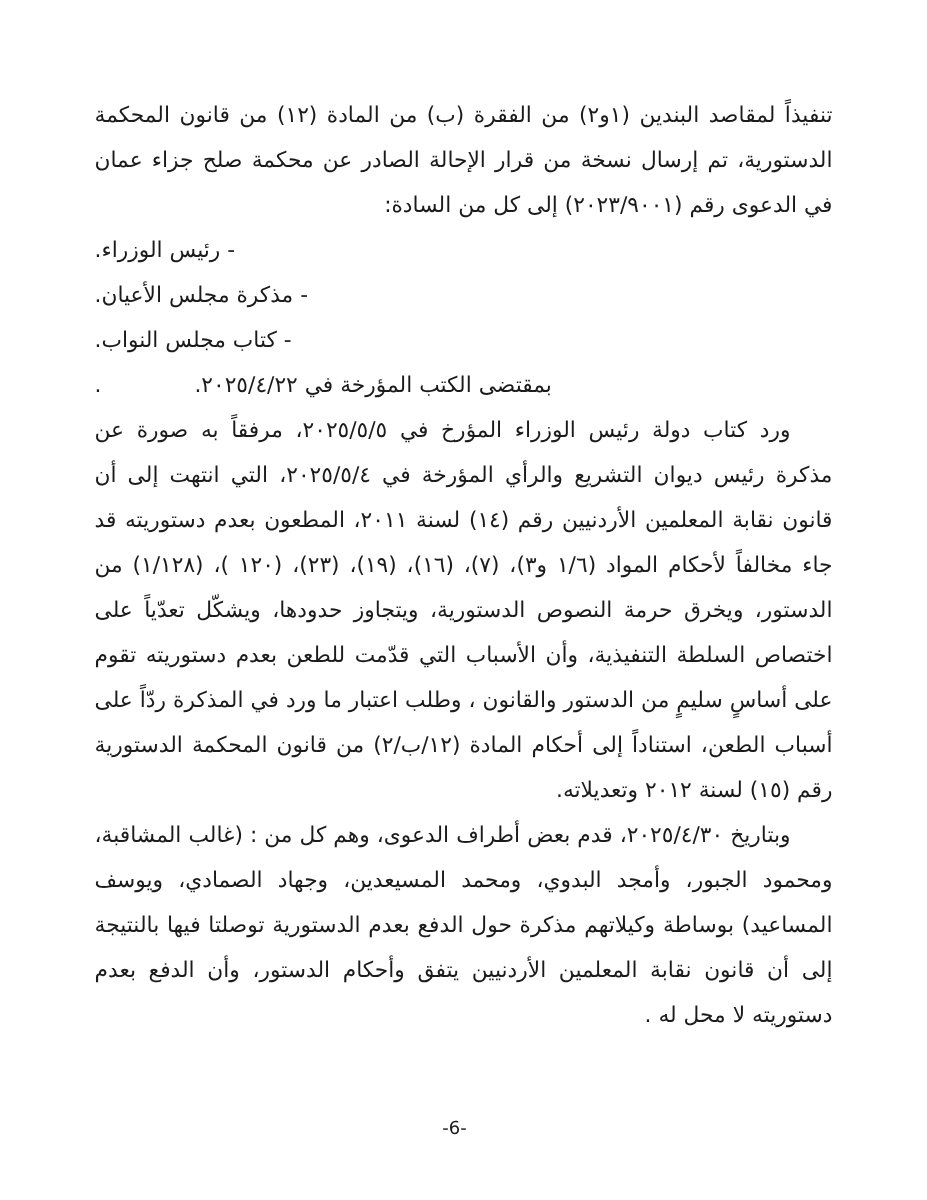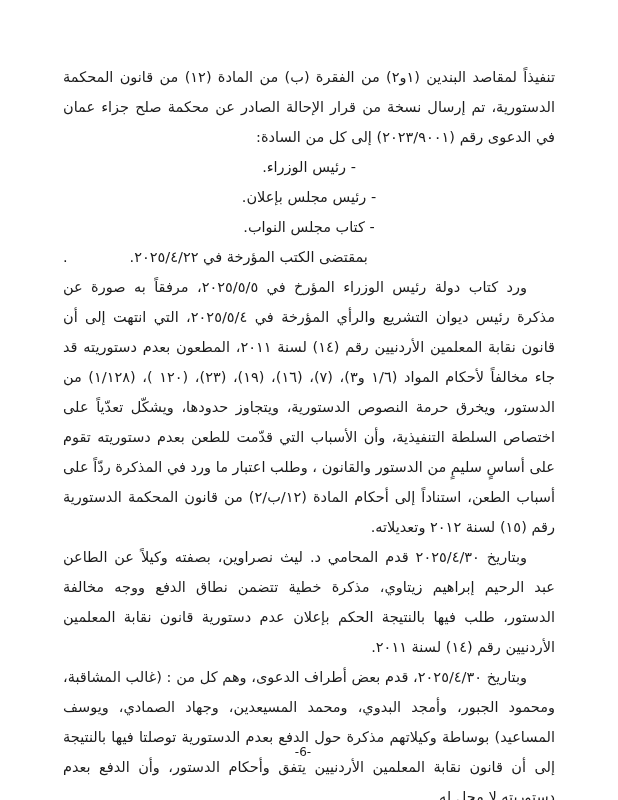--- a/index.html
+++ b/index.html
@@ -30,21 +30,21 @@
   }
   .para {
     margin: 0;
     text-align: justify;
   }
   .para.indented {
     text-indent: 28px;
   }
   .list-item {
     margin: 0;
-    text-align: center;
+    text-align: left;
   }
   .dated-line {
     margin: 0;
     text-align: left;
     white-space: nowrap;
   }
   .dated-line .stray-dot {
     display: inline-block;
     margin-inline-start: 62px;
   }
@@ -62,25 +62,24 @@
 </style>
 </head>
 <body>
 
 <div class="page">
 
   <div class="content">
 
   <p class="para"><span class="line-text">تنفيذاً لمقاصد البندين (١و٢) من الفقرة (ب) من المادة (١٢) من قانون المحكمة الدستورية، تم إرسال نسخة من قرار الإحالة الصادر عن محكمة صلح جزاء عمان في الدعوى رقم (٢٠٢٣/٩٠٠١) إلى كل من السادة:</span></p>
       <p class="list-item"><span class="line-text">- رئيس الوزراء.</span></p>
-      <p class="list-item"><span class="line-text">- رئيس مجلس بإعلان.</span></p>
+      <p class="list-item"><span class="line-text">- مذكرة مجلس الأعيان.</span></p>
       <p class="list-item"><span class="line-text">- كتاب مجلس النواب.</span></p>
       <p class="dated-line"><span class="line-text">بمقتضى الكتب المؤرخة في ٢٠٢٥/٤/٢٢.</span><span class="stray-dot">.</span></p>
       <p class="para indented"><span class="line-text">ورد كتاب دولة رئيس الوزراء المؤرخ في ٢٠٢٥/٥/٥، مرفقاً به صورة عن مذكرة رئيس ديوان التشريع والرأي المؤرخة في ٢٠٢٥/٥/٤، التي انتهت إلى أن قانون نقابة المعلمين الأردنيين رقم (١٤) لسنة ٢٠١١، المطعون بعدم دستوريته قد جاء مخالفاً لأحكام المواد (١/٦ و٣)، (٧)، (١٦)، (١٩)، (٢٣)، (١٢٠ )، (١/١٢٨) من الدستور، ويخرق حرمة النصوص الدستورية، ويتجاوز حدودها، ويشكّل تعدّياً على اختصاص السلطة التنفيذية، وأن الأسباب التي قدّمت للطعن بعدم دستوريته تقوم على أساسٍ سليمٍ من الدستور والقانون ، وطلب اعتبار ما ورد في المذكرة ردّاً على أسباب الطعن، استناداً إلى أحكام المادة (١٢/ب/٢) من قانون المحكمة الدستورية رقم (١٥) لسنة ٢٠١٢ وتعديلاته.</span></p>
-      <p class="para indented"><span class="line-text">وبتاريخ ٢٠٢٥/٤/٣٠ قدم المحامي د. ليث نصراوين، بصفته وكيلاً عن الطاعن عبد الرحيم إبراهيم زيتاوي، مذكرة خطية تتضمن نطاق الدفع ووجه مخالفة الدستور، طلب فيها بالنتيجة الحكم بإعلان عدم دستورية قانون نقابة المعلمين الأردنيين رقم (١٤) لسنة ٢٠١١.</span></p>
       <p class="para indented"><span class="line-text">وبتاريخ ٢٠٢٥/٤/٣٠، قدم بعض أطراف الدعوى، وهم كل من : (غالب المشاقبة، ومحمود الجبور، وأمجد البدوي، ومحمد المسيعدين، وجهاد الصمادي، ويوسف المساعيد) بوساطة وكيلاتهم مذكرة حول الدفع بعدم الدستورية توصلتا فيها بالنتيجة إلى أن قانون نقابة المعلمين الأردنيين يتفق وأحكام الدستور، وأن الدفع بعدم دستوريته لا محل له .</span></p>
     </div>
 
   <div class="footer">
     <span>-6-</span>
   </div>
 
 </div>
 
 </body></html>

